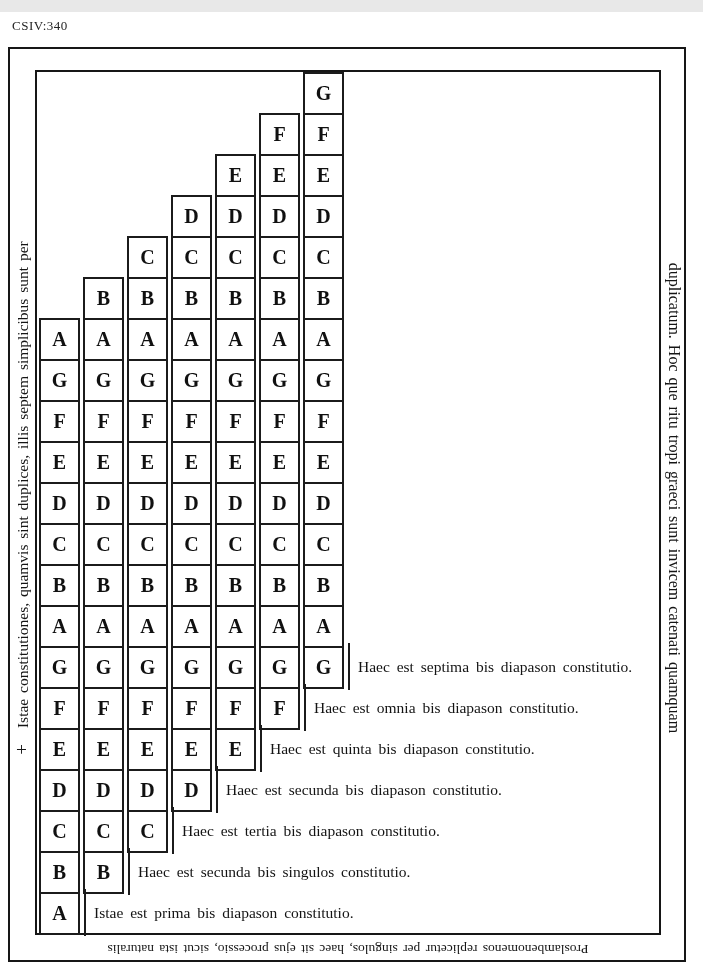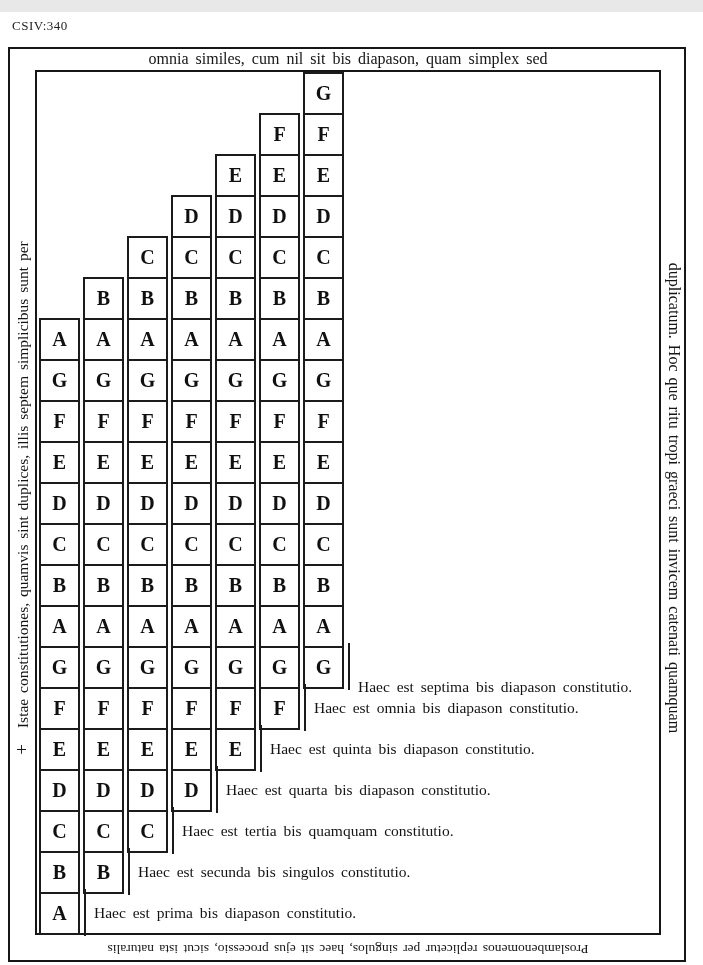--- a/index.html
+++ b/index.html
@@ -57,21 +57,20 @@
 </head>
 <body>
 
 <div class="page">
 
   <div class="corner-ref">CSIV:340</div>
 
   <div class="outer-frame"></div>
   <div class="inner-frame"></div>
 
-  <div class="frame-text frame-text-top">omnia similes, cum nil sit bis diapason, quam simplex sed</div>
 
   <div class="frame-text frame-text-left">
     <span class="cross-mark">+</span><span>Istae constitutiones, quamvis sint duplices, illis septem simplicibus sunt per</span>
   </div>
 
   <div class="frame-text frame-text-right">duplicatum. Hoc que ritu tropi graeci sunt invicem catenati quamquam</div>
 
   <div class="frame-text frame-text-bottom">Proslambenomenos replicetur per singulos, haec sit ejus processio, sicut ista naturalis</div>
 
   <div id="grid">
@@ -190,28 +189,28 @@
         <div class="note-cell" style="top: 369px;">E</div>
         <div class="note-cell" style="top: 410px;">D</div>
         <div class="note-cell" style="top: 451px;">C</div>
         <div class="note-cell" style="top: 492px;">B</div>
         <div class="note-cell" style="top: 533px;">A</div>
         <div class="note-cell" style="top: 574px;">G</div>
       </div>
     </div>
   <div id="labels">
       <div class="label-divider" style="left: 84px; top: 877px; height: 47px;"></div>
-      <div class="row-label" style="left: 94px; top: 880px;">Haec est prima bis diapason constitutio.</div>
+      <div class="row-label" style="left: 94px; top: 880px;">Istae est prima bis diapason constitutio.</div>
       <div class="label-divider" style="left: 128px; top: 836px; height: 47px;"></div>
       <div class="row-label" style="left: 138px; top: 839px;">Haec est secunda bis singulos constitutio.</div>
       <div class="label-divider" style="left: 172px; top: 795px; height: 47px;"></div>
-      <div class="row-label" style="left: 182px; top: 798px;">Haec est tertia bis quamquam constitutio.</div>
+      <div class="row-label" style="left: 182px; top: 798px;">Haec est tertia bis diapason constitutio.</div>
       <div class="label-divider" style="left: 216px; top: 754px; height: 47px;"></div>
-      <div class="row-label" style="left: 226px; top: 757px;">Haec est quarta bis diapason constitutio.</div>
+      <div class="row-label" style="left: 226px; top: 757px;">Haec est secunda bis diapason constitutio.</div>
       <div class="label-divider" style="left: 260px; top: 713px; height: 47px;"></div>
       <div class="row-label" style="left: 270px; top: 716px;">Haec est quinta bis diapason constitutio.</div>
       <div class="label-divider" style="left: 304px; top: 672px; height: 47px;"></div>
       <div class="row-label" style="left: 314px; top: 675px;">Haec est omnia bis diapason constitutio.</div>
       <div class="label-divider" style="left: 348px; top: 631px; height: 47px;"></div>
-      <div class="row-label" style="left: 358px; top: 654px; font-family: Liberation Serif, serif;">Haec est septima bis diapason constitutio.</div>
+      <div class="row-label" style="left: 358px; top: 634px; font-family: Liberation Serif, serif;">Haec est septima bis diapason constitutio.</div>
     </div>
 
 </div>
 
 </body></html>

